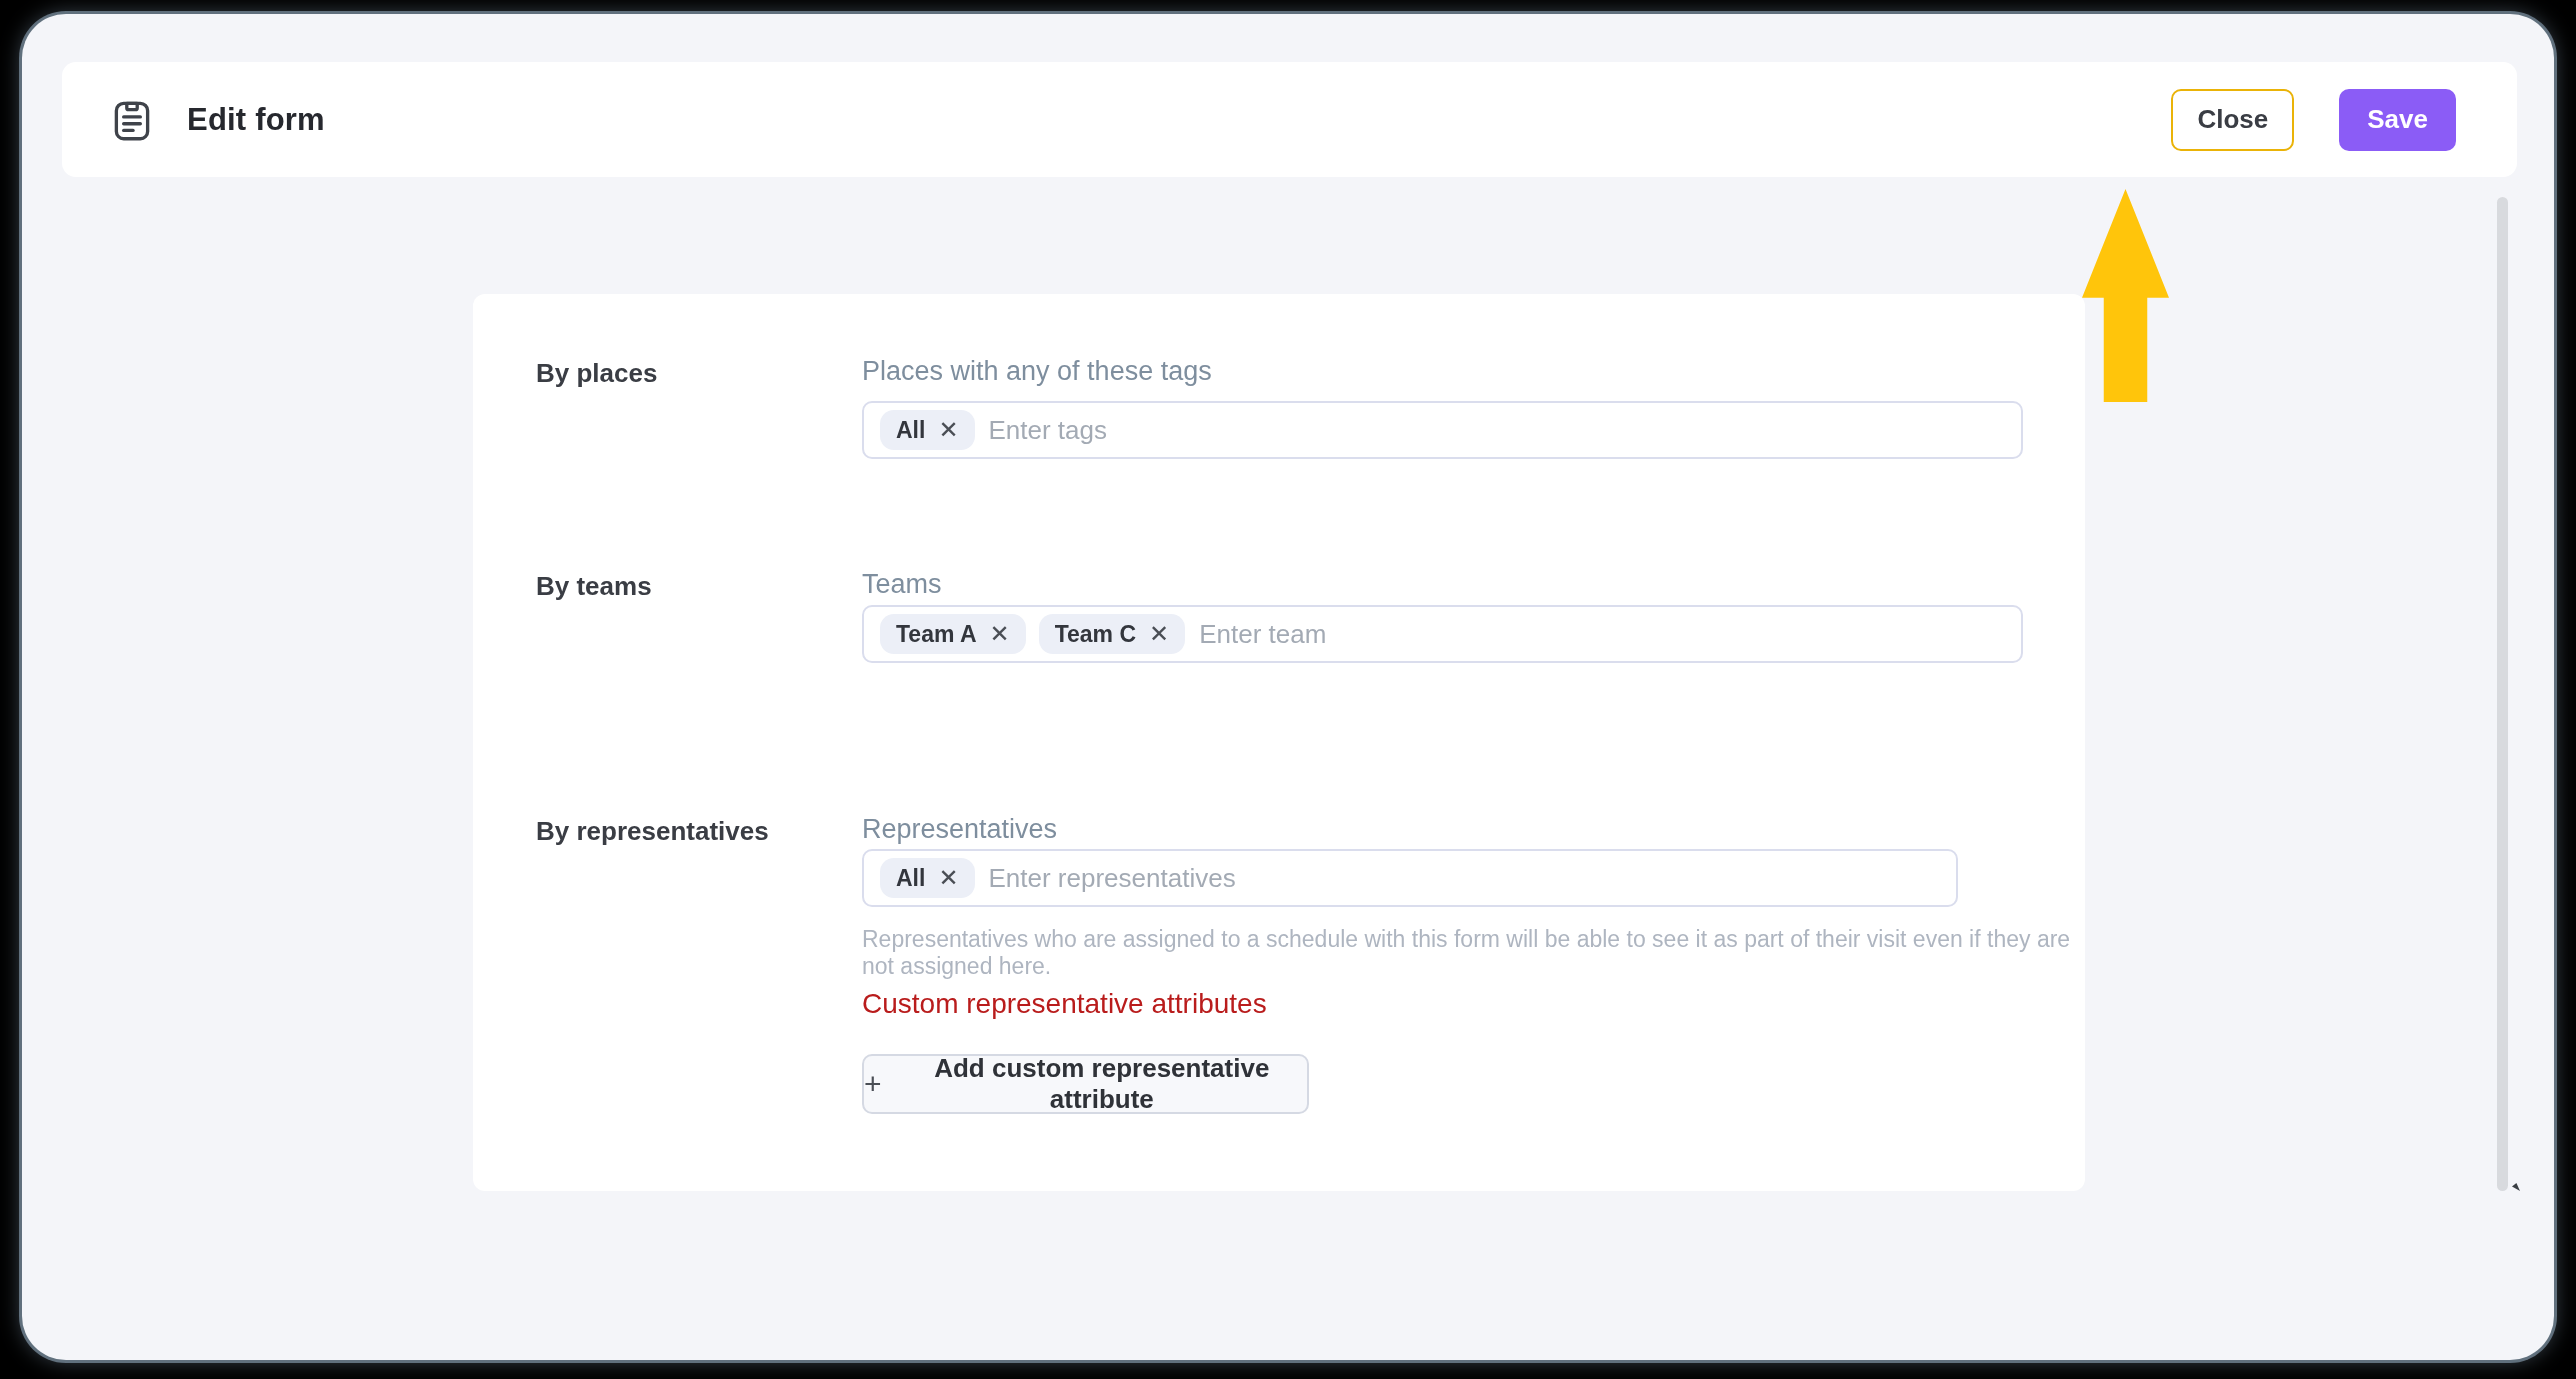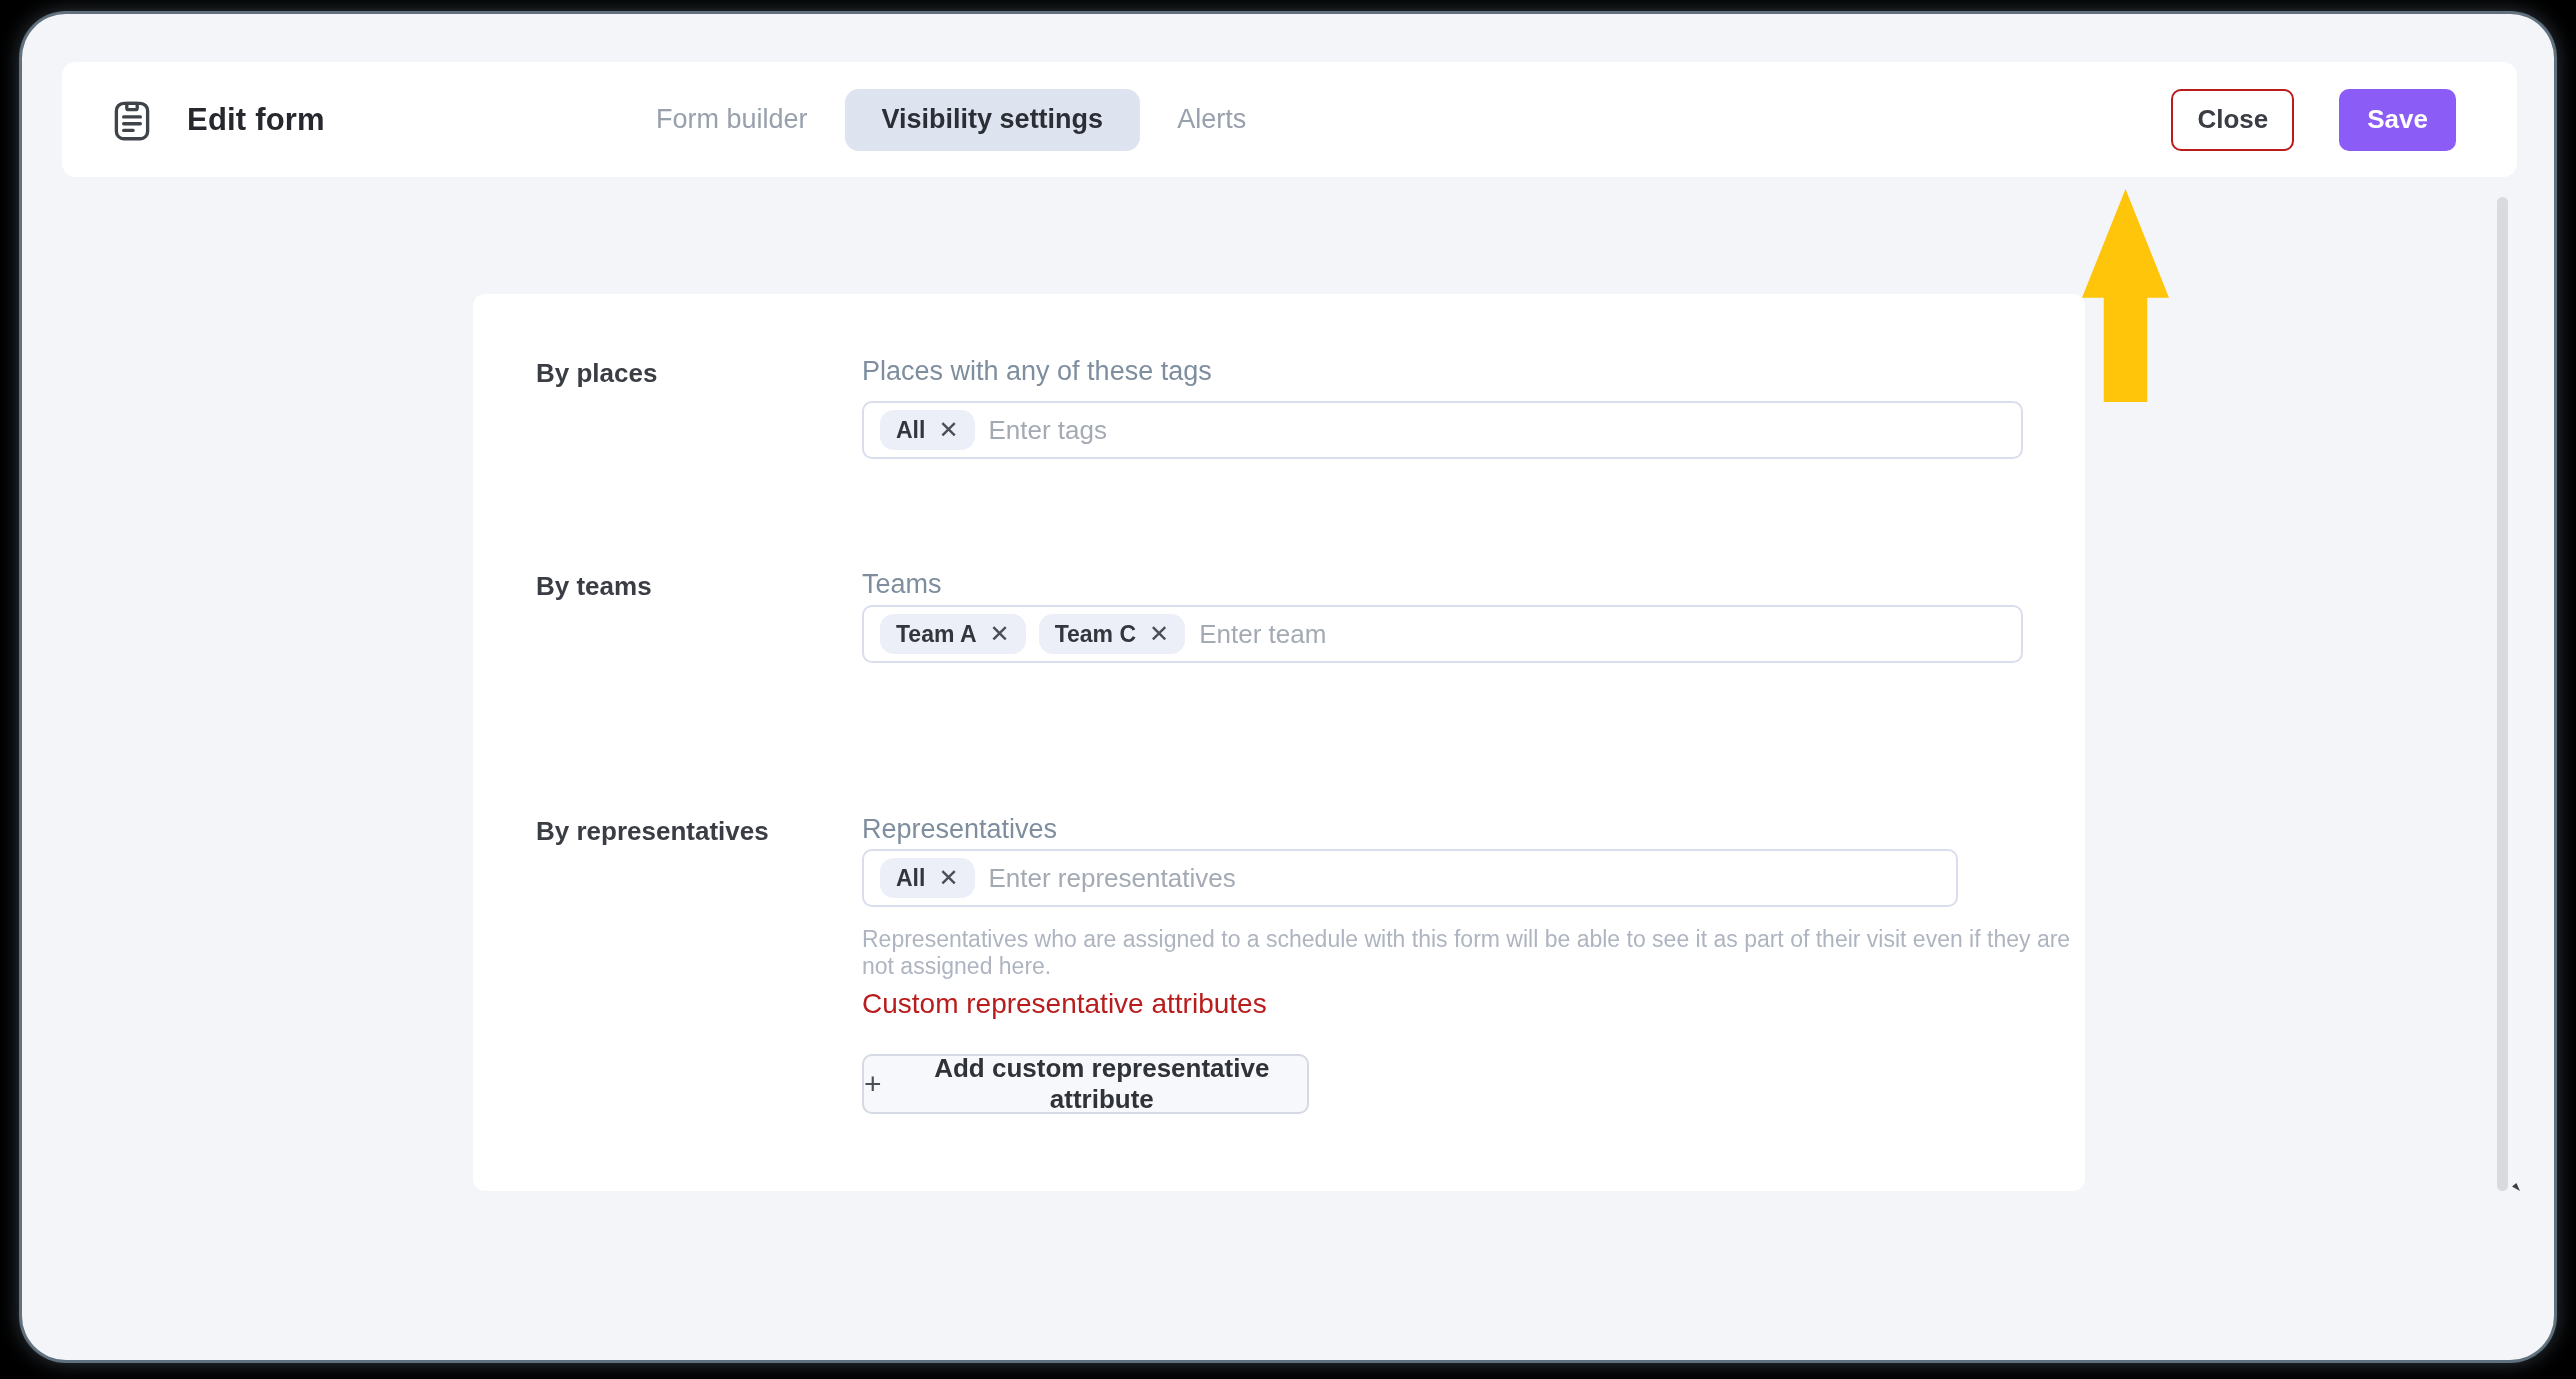--- a/index.html
+++ b/index.html
@@ -27,21 +27,21 @@
     height:62px; display:flex; align-items:center; padding:0 37px;
     font-size:27px; color:#98a0ac; border-radius:14px; cursor:pointer; white-space:nowrap;
   }
   .tab.active { background:#dde3ef; color:#2b2e35; font-weight:700; }
 
   .actions { position:absolute; right:61px; top:0; height:115px; display:flex; align-items:center; gap:26px; }
   .btn {
     height:62px; border-radius:10px; font-family:"Liberation Sans",sans-serif;
     font-size:26px; font-weight:700; cursor:pointer; white-space:nowrap;
   }
-  .btn.close { background:#ffffff; border:2px solid #b91c1c; color:#3a3d44; padding:0 24px; }
+  .btn.close { background:#ffffff; border:2px solid #eab308; color:#3a3d44; padding:0 24px; }
   .btn.teal { background:#8b5cf6; border:none; color:#ffffff; padding:0 28px;margin-left:19px; }
 
   
   .arrow {
     position:absolute; left:2060px; top:175px; width:87px; height:213px;
     background:#ffc50b;
     clip-path:polygon(50% 0, 100% 51%, 75% 51%, 75% 100%, 25% 100%, 25% 51%, 0 51%);
   }
 
   
@@ -106,25 +106,20 @@
             <rect x="4.5" y="4" width="15" height="17" rx="3.5"></rect>
             <path d="M9.5 4 h5 v2.2 a0.8 0.8 0 0 1 -0.8 0.8 h-3.4 a0.8 0.8 0 0 1 -0.8 -0.8 z" fill="#fff"></path>
             <line x1="8" y1="10.5" x2="16" y2="10.5"></line>
             <line x1="8" y1="13.8" x2="16" y2="13.8"></line>
             <line x1="8" y1="17" x2="12.5" y2="17"></line>
           </svg>
         </span>
         <span class="page-title">Edit form</span>
       </div>
 
-      <div class="tabs">
-        <div class="tab">Form builder</div>
-        <div class="tab active">Visibility settings</div>
-        <div class="tab">Alerts</div>
-      </div>
 
       <div class="actions">
         <button class="btn close">Close</button>
         <button class="btn teal">Save</button>
       </div>
     </div>
 
     <div class="arrow"></div>
 
     <div class="content-card">

